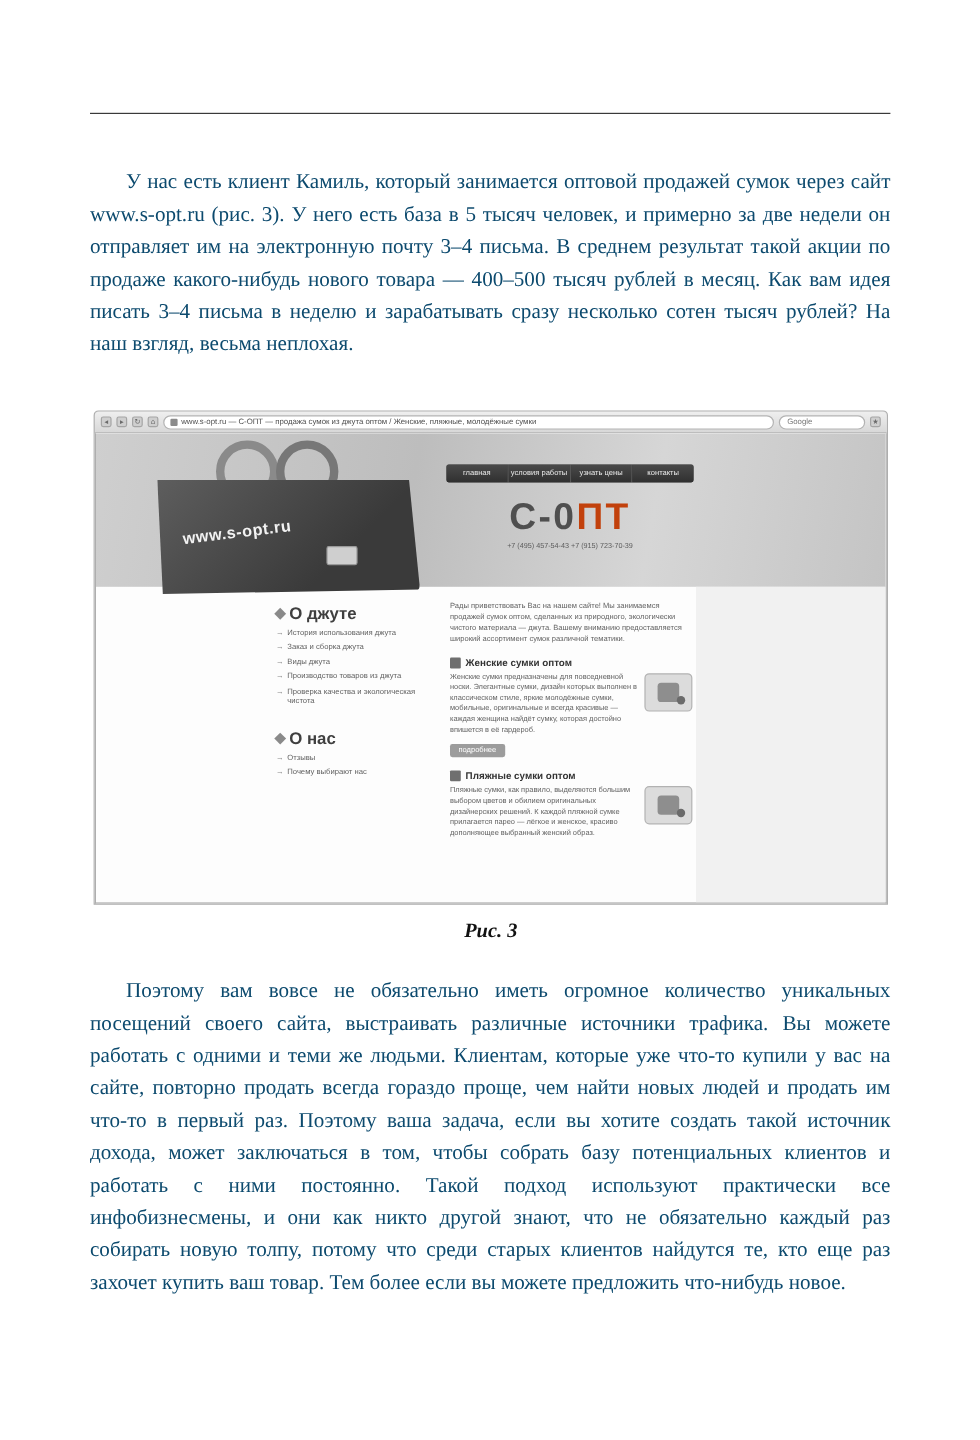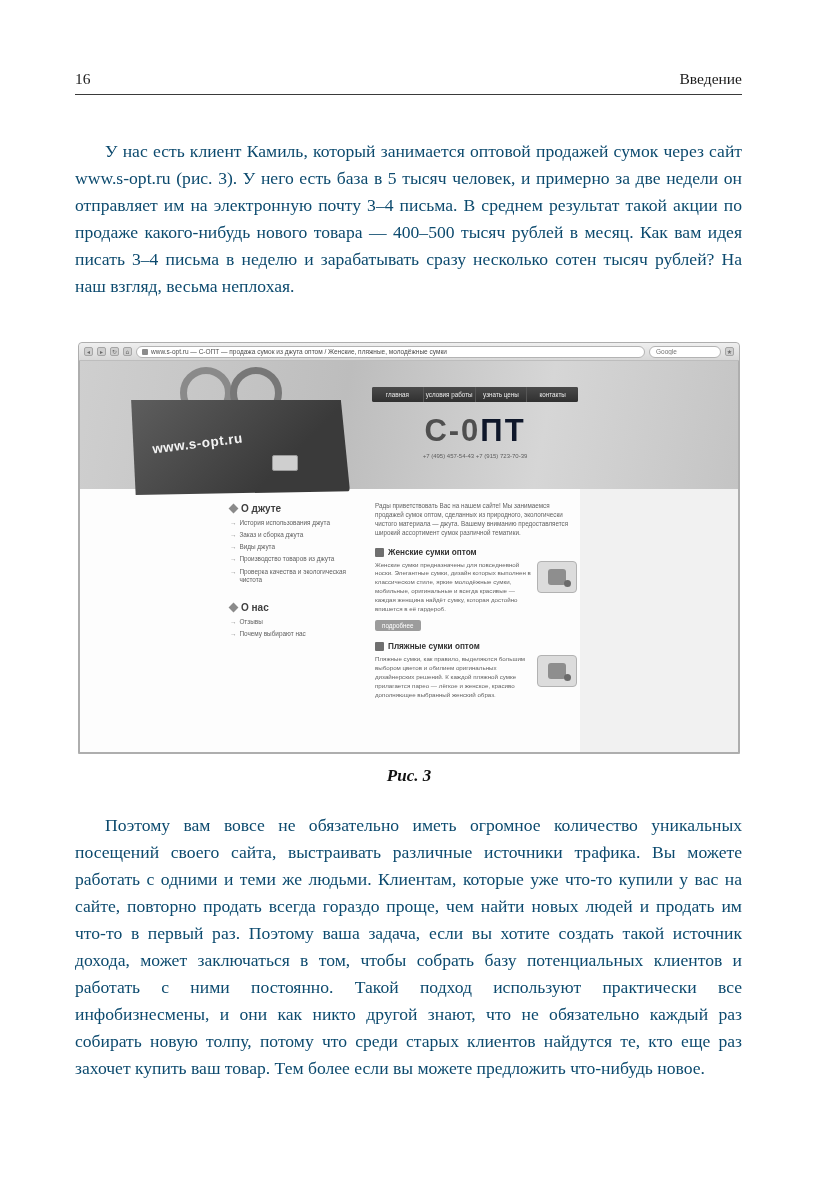--- a/index.html
+++ b/index.html
@@ -43,26 +43,26 @@
   .bag-text { position:absolute; left:30px; top:36px; color:#f2f2f2; font-weight:bold; font-size:13.5px; transform:rotate(-7deg); letter-spacing:0.5px; }
   .bag-tag { position:absolute; left:150px; top:88px; width:26px; height:16px; background:#cfcfcf; border:1px solid #9a9a9a; border-radius:2px; }
 
   
   .site-nav { position:absolute; left:292px; top:26px; width:206px; height:15px; display:flex; background:#353535; border-radius:2px; overflow:hidden; }
   .site-nav .nav-item { flex:1; display:flex; align-items:center; justify-content:center; color:#eaeaea; font-size:6.3px; border-right:1px solid #565656; white-space:nowrap; padding:0 2px; background:linear-gradient(#4a4a4a,#303030); }
   .site-nav .nav-item:last-child { border-right:none; }
 
   
   .logo { position:absolute; left:292px; top:52px; width:206px; text-align:center; font-size:31px; font-weight:bold; letter-spacing:2px; }
-  .logo .lg1 { color:#4f4f4f; } .logo .lg2 { color:#0f172a;margin-top:28px; }
+  .logo .lg1 { color:#4f4f4f; } .logo .lg2 { color:#c2410c;margin-top:28px; }
   .phones { position:absolute; left:292px; top:92px; width:206px; text-align:center; font-size:6px; color:#5d5d5d; }
 
   
   .side { position:absolute; left:150px; top:142px; width:138px; }
-  .side-h { display:flex; align-items:center; gap:4px; font-size:10px; font-weight:bold; color:#3f3f3f; margin-bottom:5px; }
+  .side-h { display:flex; align-items:center; gap:4px; font-size:14px; font-weight:bold; color:#3f3f3f; margin-bottom:5px; }
   .side-h .diam { width:7px; height:7px; background:#8a8a8a; transform:rotate(45deg); }
   .side-item { display:flex; gap:3px; font-size:6.4px; color:#616161; margin:3.5px 0; line-height:1.35; }
   .side-item .arr { color:#8a8a8a; flex:0 0 auto; }
   .side-gap { height:14px; }
 
   
   .main { position:absolute; left:295px; top:140px; width:202px; }
   .tabs { display:flex; gap:5px; margin-bottom:10px; }
   .tab { flex:1; height:30px; border-radius:2px; display:flex; align-items:flex-end; justify-content:center; color:#ffffff; font-size:8px; font-style:italic; padding-bottom:3px; border:1px solid #8d8d8d; }
   .tab.t0 { background:linear-gradient(#b6b6b6,#8f8f8f); }
@@ -76,24 +76,20 @@
   .thumb { flex:0 0 auto; width:40px; height:32px; background:#dcdcdc; border:1px solid #b2b2b2; border-radius:4px; position:relative; }
   .thumb .blob { position:absolute; left:10px; top:7px; width:18px; height:16px; background:#8e8e8e; border-radius:3px; }
   .thumb .dot { position:absolute; left:26px; top:18px; width:7px; height:7px; background:#6b6b6b; border-radius:50%; }
   .more { display:inline-block; margin:5px 0 11px 0; background:#9c9c9c; color:#ffffff; font-size:6.3px; padding:2px 7px; border-radius:2px; }
 </style>
 </head>
 <body>
 
 <div class="page">
 
-  <div class="runhead">
-    <span>16</span>
-    <span>Введение</span>
-  </div>
   <div class="rule"></div>
 
   <p class="para p1">У нас есть клиент Камиль, который занимается оптовой продажей сумок через сайт www.s-opt.ru (рис. 3). У него есть база в 5 тысяч человек, и примерно за две недели он отправляет им на электронную почту 3–4 письма. В среднем результат такой акции по продаже какого-нибудь нового товара — 400–500 тысяч рублей в месяц. Как вам идея писать 3–4 письма в неделю и зарабатывать сразу несколько сотен тысяч рублей? На наш взгляд, весьма неплохая.</p>
 
   <div class="figure">
     <div class="browser">
       <div class="chrome">
         <span class="btn">◂</span>
         <span class="btn">▸</span>
         <span class="btn">↻</span>

